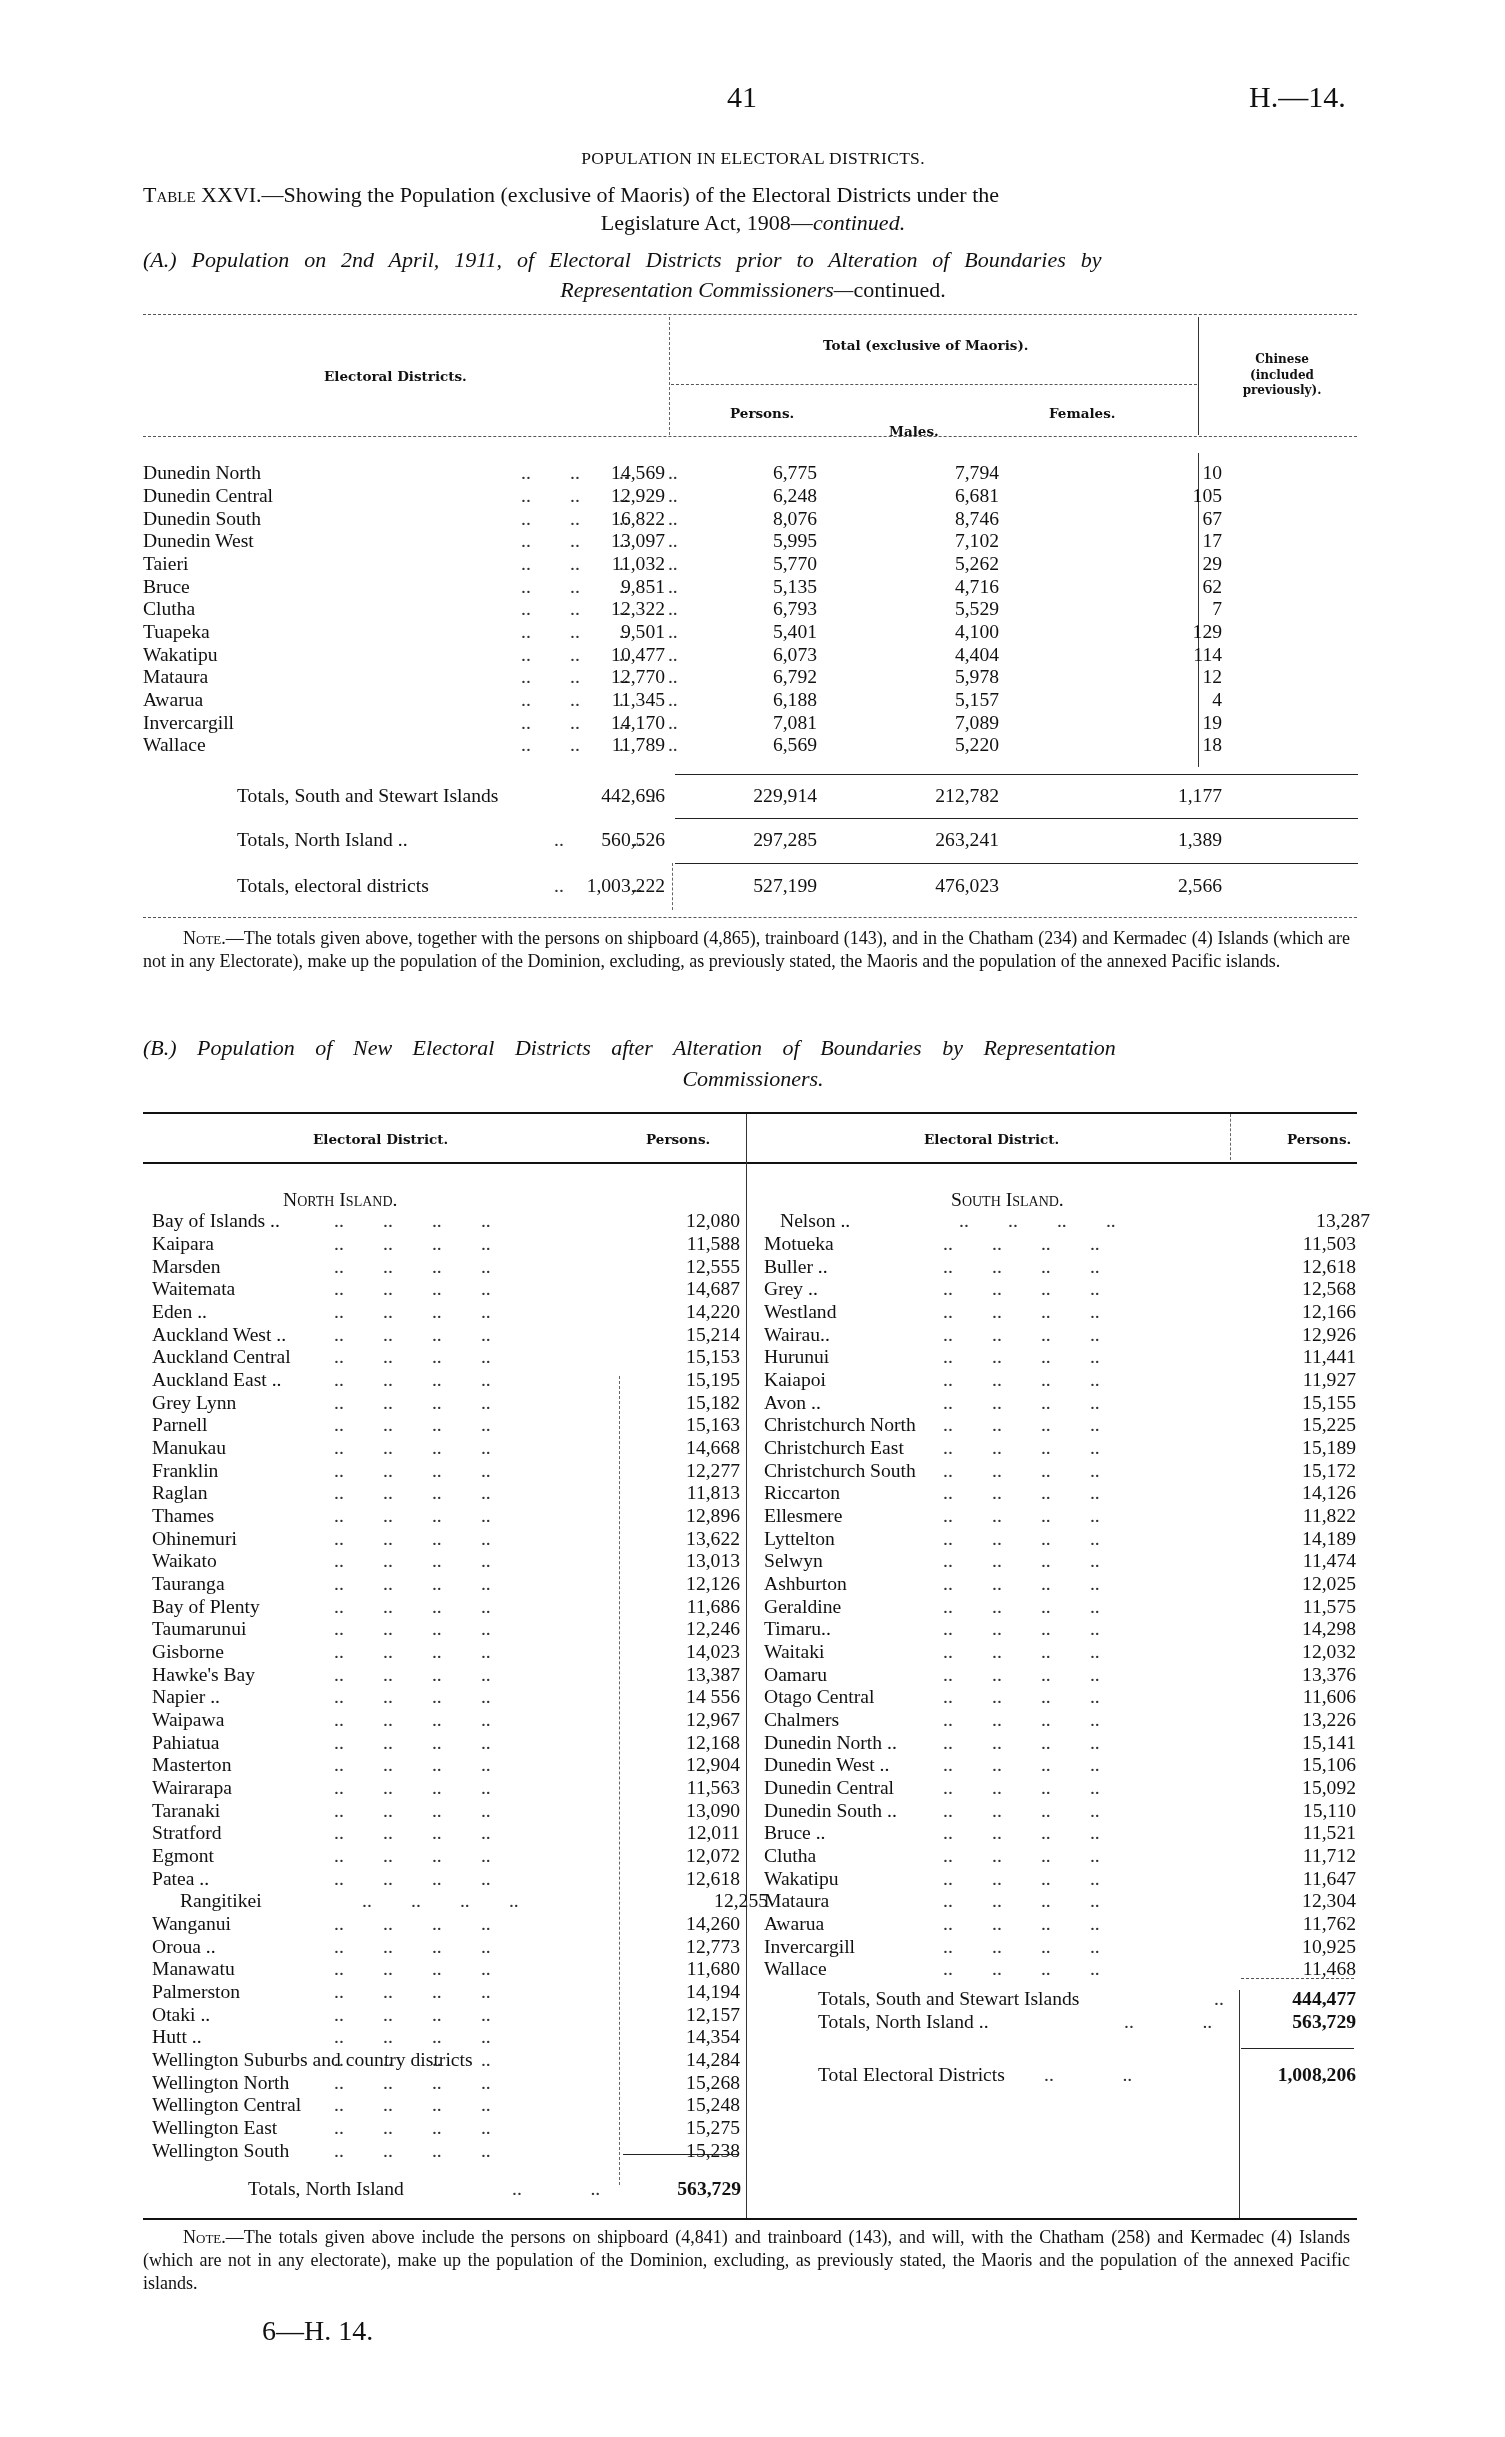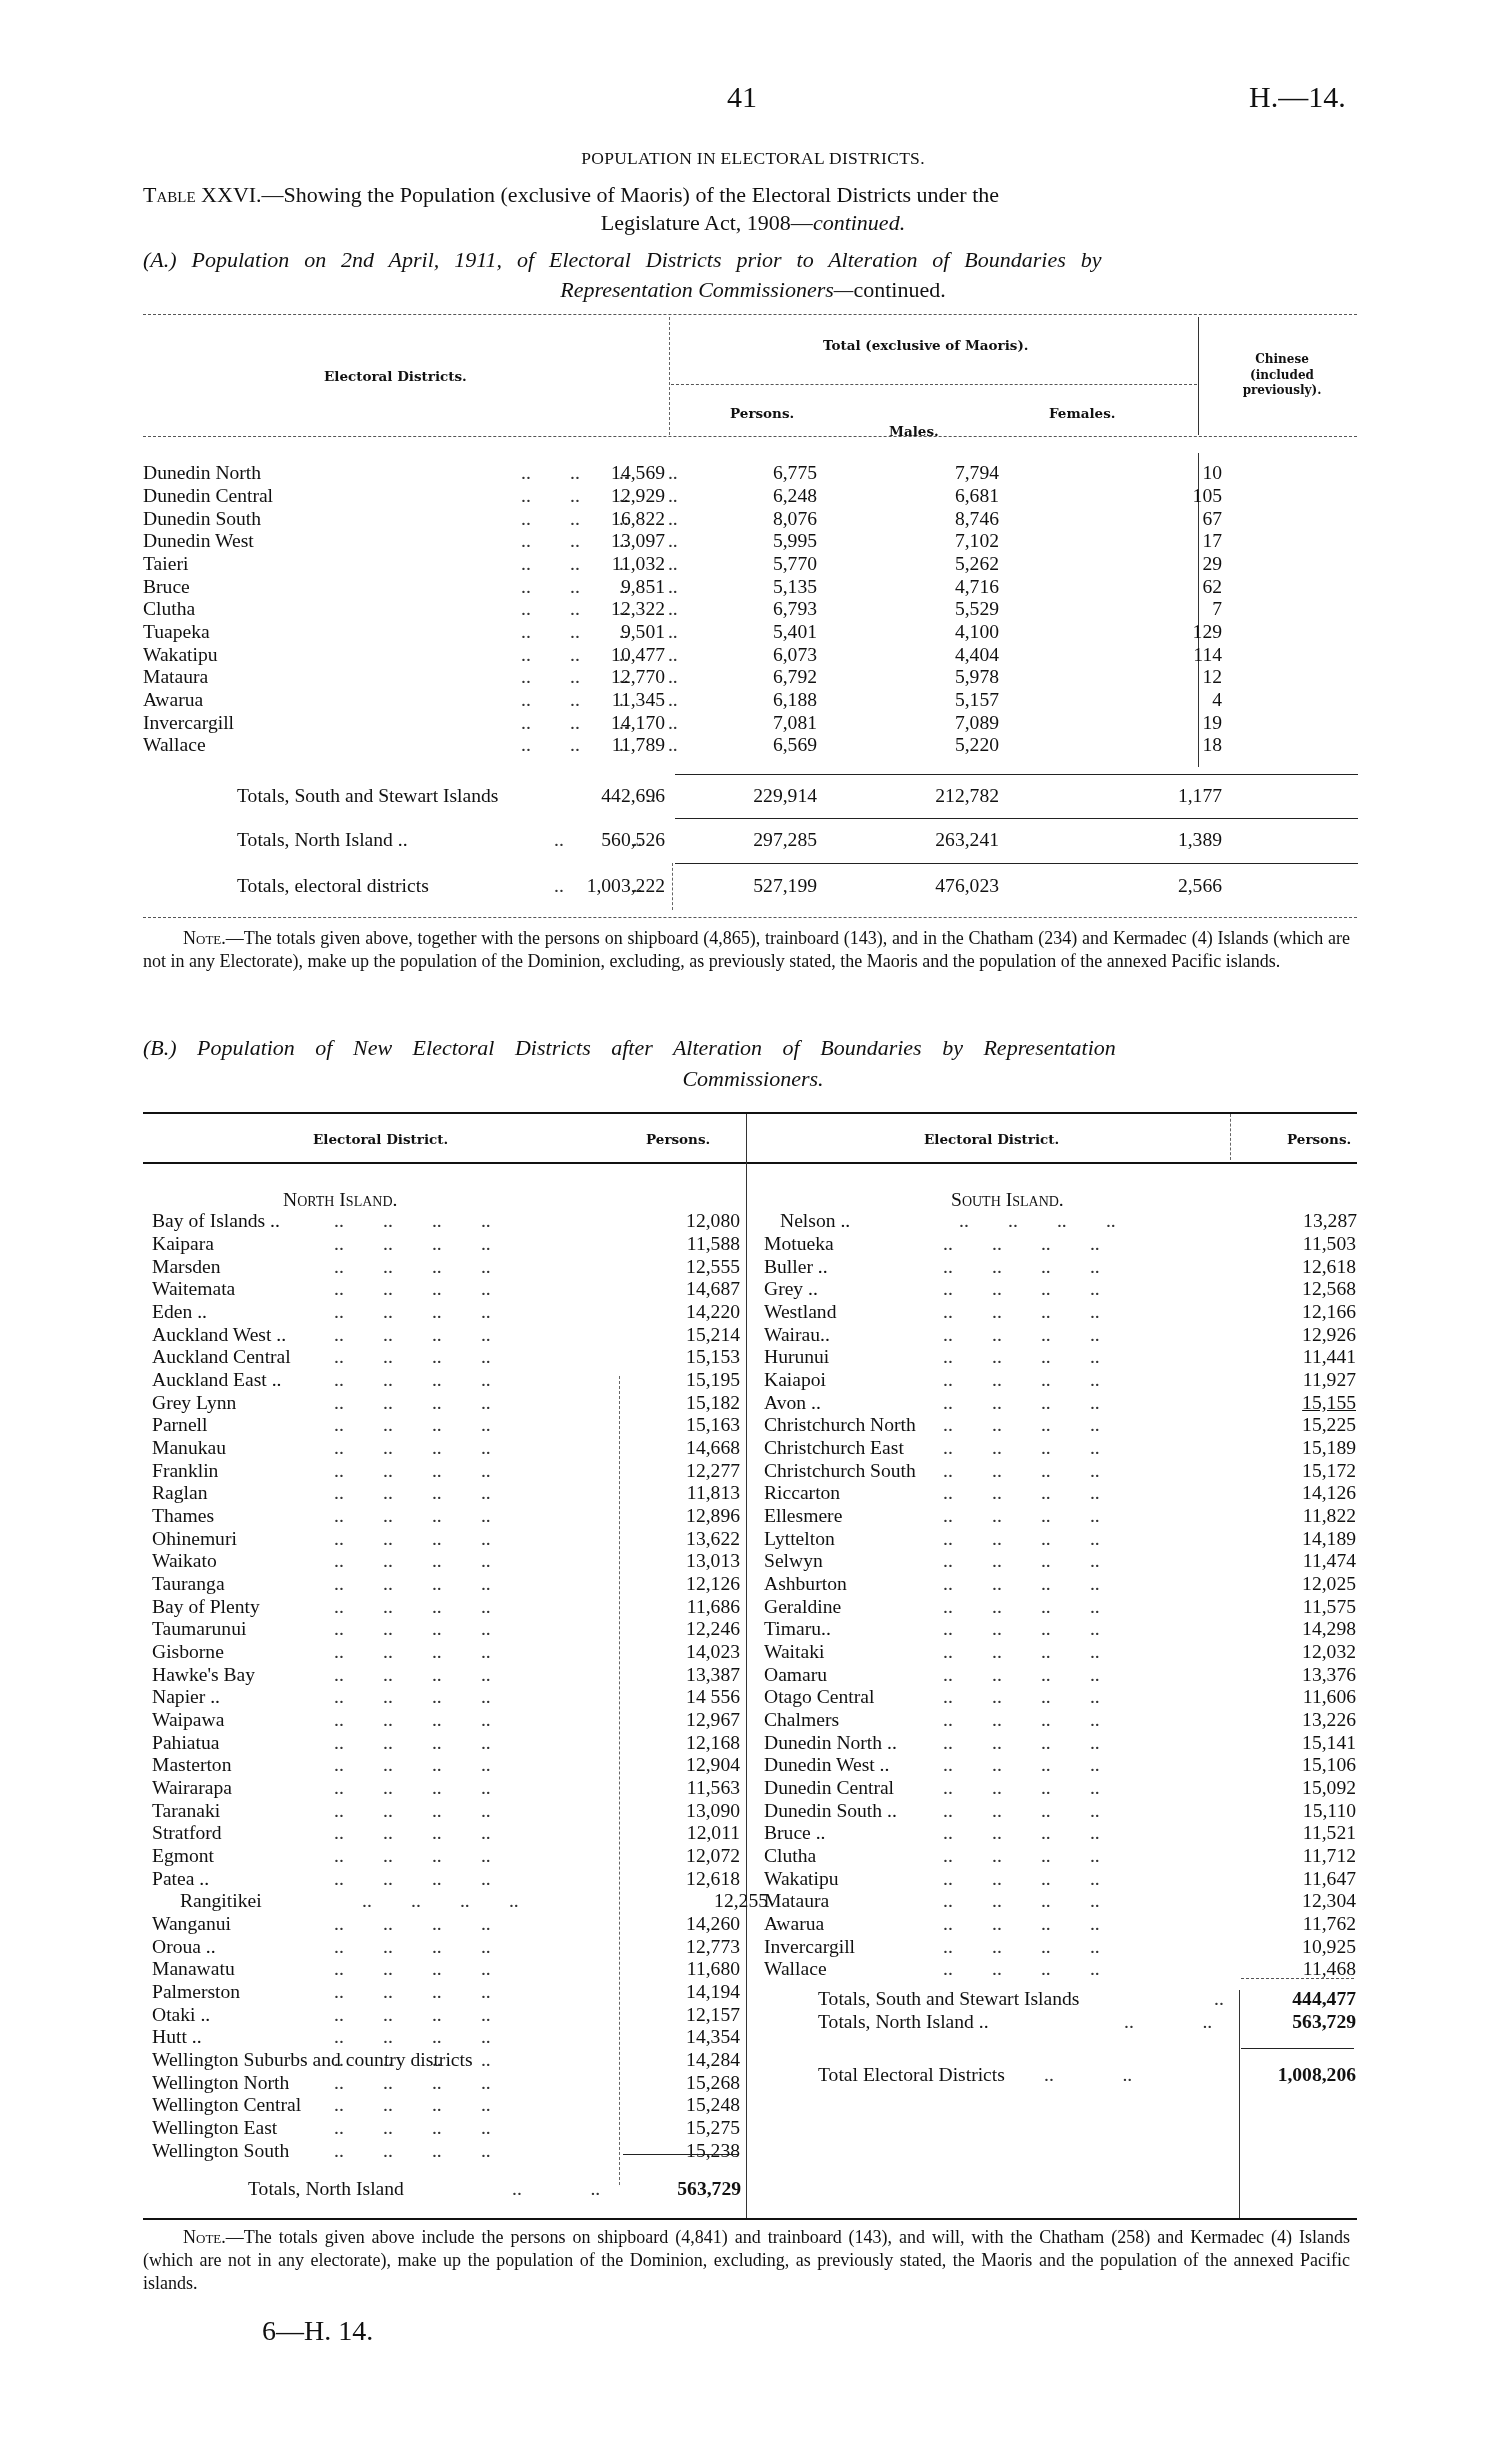--- a/index.html
+++ b/index.html
@@ -433,21 +433,21 @@
       <div class="row serif" style="top: 2139px; left: 152px; width: 588px;">
         <span class="name">Wellington South</span>
         <span class="dots" style="left: 182px;">..&nbsp;&nbsp;&nbsp;&nbsp;&nbsp;&nbsp;&nbsp;&nbsp;..&nbsp;&nbsp;&nbsp;&nbsp;&nbsp;&nbsp;&nbsp;&nbsp;..&nbsp;&nbsp;&nbsp;&nbsp;&nbsp;&nbsp;&nbsp;&nbsp;..</span>
         <span class="num" style="right: 0px;">15,238</span>
       </div>
     </div>
   <div id="table-b-south">
       <div class="row serif" style="top: 1209px; left: 764px; width: 592px; margin-left: 16px;">
         <span class="name">Nelson ..</span>
         <span class="dots" style="left: 179px;">..&nbsp;&nbsp;&nbsp;&nbsp;&nbsp;&nbsp;&nbsp;&nbsp;..&nbsp;&nbsp;&nbsp;&nbsp;&nbsp;&nbsp;&nbsp;&nbsp;..&nbsp;&nbsp;&nbsp;&nbsp;&nbsp;&nbsp;&nbsp;&nbsp;..</span>
-        <span class="num" style="right: 15px;">13,287</span>
+        <span class="num" style="right: 2px;">13,287</span>
       </div>
       <div class="row serif" style="top: 1232px; left: 764px; width: 592px;">
         <span class="name">Motueka</span>
         <span class="dots" style="left: 179px;">..&nbsp;&nbsp;&nbsp;&nbsp;&nbsp;&nbsp;&nbsp;&nbsp;..&nbsp;&nbsp;&nbsp;&nbsp;&nbsp;&nbsp;&nbsp;&nbsp;..&nbsp;&nbsp;&nbsp;&nbsp;&nbsp;&nbsp;&nbsp;&nbsp;..</span>
         <span class="num" style="right: 0px;">11,503</span>
       </div>
       <div class="row serif" style="top: 1255px; left: 764px; width: 592px;">
         <span class="name">Buller ..</span>
         <span class="dots" style="left: 179px;">..&nbsp;&nbsp;&nbsp;&nbsp;&nbsp;&nbsp;&nbsp;&nbsp;..&nbsp;&nbsp;&nbsp;&nbsp;&nbsp;&nbsp;&nbsp;&nbsp;..&nbsp;&nbsp;&nbsp;&nbsp;&nbsp;&nbsp;&nbsp;&nbsp;..</span>
         <span class="num" style="right: 0px;">12,618</span>
@@ -473,21 +473,21 @@
         <span class="num" style="right: 0px;">11,441</span>
       </div>
       <div class="row serif" style="top: 1368px; left: 764px; width: 592px;">
         <span class="name">Kaiapoi</span>
         <span class="dots" style="left: 179px;">..&nbsp;&nbsp;&nbsp;&nbsp;&nbsp;&nbsp;&nbsp;&nbsp;..&nbsp;&nbsp;&nbsp;&nbsp;&nbsp;&nbsp;&nbsp;&nbsp;..&nbsp;&nbsp;&nbsp;&nbsp;&nbsp;&nbsp;&nbsp;&nbsp;..</span>
         <span class="num" style="right: 0px;">11,927</span>
       </div>
       <div class="row serif" style="top: 1391px; left: 764px; width: 592px;">
         <span class="name">Avon ..</span>
         <span class="dots" style="left: 179px;">..&nbsp;&nbsp;&nbsp;&nbsp;&nbsp;&nbsp;&nbsp;&nbsp;..&nbsp;&nbsp;&nbsp;&nbsp;&nbsp;&nbsp;&nbsp;&nbsp;..&nbsp;&nbsp;&nbsp;&nbsp;&nbsp;&nbsp;&nbsp;&nbsp;..</span>
-        <span class="num" style="right: 0px; text-decoration: underline;">15,155</span>
+        <span class="num" style="right: 0px;">15,155</span>
       </div>
       <div class="row serif" style="top: 1413px; left: 764px; width: 592px;">
         <span class="name">Christchurch North</span>
         <span class="dots" style="left: 179px;">..&nbsp;&nbsp;&nbsp;&nbsp;&nbsp;&nbsp;&nbsp;&nbsp;..&nbsp;&nbsp;&nbsp;&nbsp;&nbsp;&nbsp;&nbsp;&nbsp;..&nbsp;&nbsp;&nbsp;&nbsp;&nbsp;&nbsp;&nbsp;&nbsp;..</span>
         <span class="num" style="right: 0px;">15,225</span>
       </div>
       <div class="row serif" style="top: 1436px; left: 764px; width: 592px;">
         <span class="name">Christchurch East</span>
         <span class="dots" style="left: 179px;">..&nbsp;&nbsp;&nbsp;&nbsp;&nbsp;&nbsp;&nbsp;&nbsp;..&nbsp;&nbsp;&nbsp;&nbsp;&nbsp;&nbsp;&nbsp;&nbsp;..&nbsp;&nbsp;&nbsp;&nbsp;&nbsp;&nbsp;&nbsp;&nbsp;..</span>
         <span class="num" style="right: 0px;">15,189</span>

